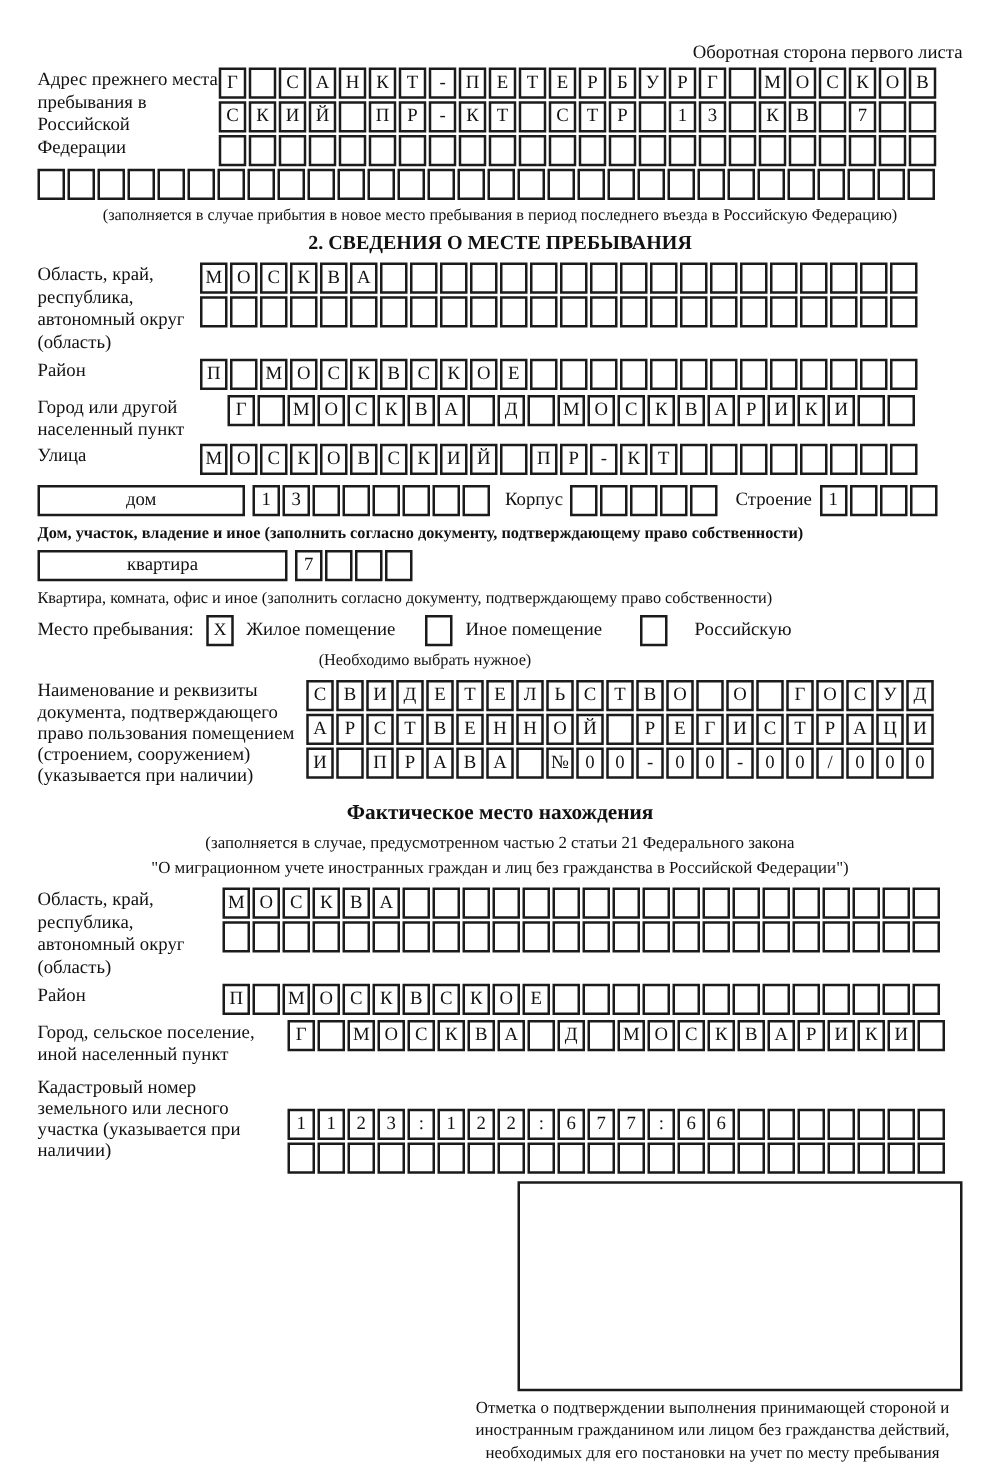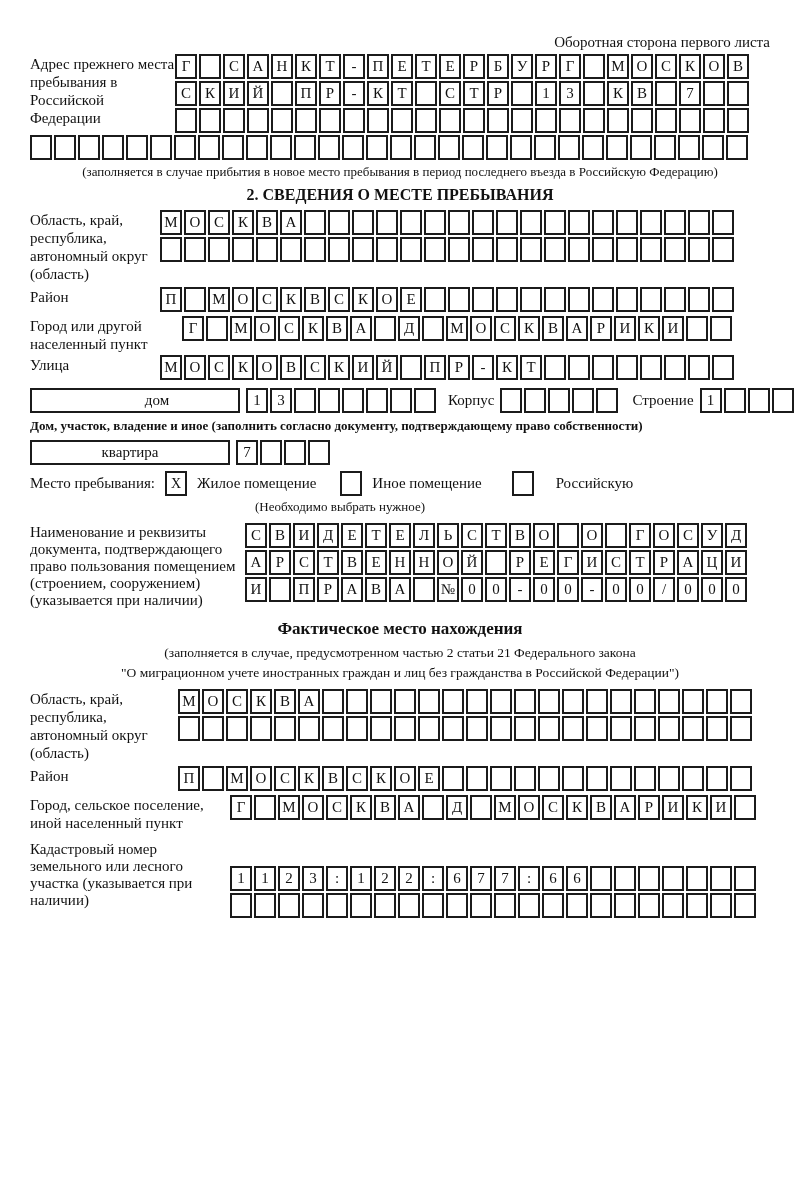--- a/index.html
+++ b/index.html
@@ -321,21 +321,21 @@
         <div class="cell"></div>
         <div class="cell"></div>
         <div class="cell"></div>
         <div class="cell"></div>
         <div class="cell"></div>
         <div class="cell"></div>
       </div>
   </div>
 
   <div class="inline-row mt8">
-    <div class="widebox" style="width:162px;padding-left:44px;">дом</div>
+    <div class="widebox" style="width:162px;">дом</div>
     <div class="cells">
         <div class="cell">1</div>
         <div class="cell">3</div>
         <div class="cell"></div>
         <div class="cell"></div>
         <div class="cell"></div>
         <div class="cell"></div>
         <div class="cell"></div>
         <div class="cell"></div>
       </div>
@@ -359,20 +359,21 @@
 
   <div class="inline-row mt6">
     <div class="widebox" style="width:196px;">квартира</div>
     <div class="cells">
         <div class="cell">7</div>
         <div class="cell"></div>
         <div class="cell"></div>
         <div class="cell"></div>
       </div>
   </div>
+  <div class="caption" style="text-align:left; margin-top:4px;">Квартира, комната, офис и иное (заполнить согласно документу, подтверждающему право собственности)</div>
 
   <div class="stay-row mt6">
     <span>Место пребывания:</span>
     <span class="checkbox">X</span>
     <span>Жилое помещение</span>
     <span class="checkbox" style="margin-left:14px;"></span>
     <span>Иное помещение</span>
     <span class="checkbox" style="margin-left:20px;"></span>
     <span style="margin-left:12px;">Российскую</span>
   </div>
@@ -622,14 +623,18 @@
           <div class="cell"></div>
           <div class="cell"></div>
           <div class="cell"></div>
           <div class="cell"></div>
           <div class="cell"></div>
           <div class="cell"></div>
         </div>
     </div>
   </div>
 
+  <div class="stamp-wrap">
+    <div class="stamp-box"></div>
+    <div class="stamp-caption">Отметка о подтверждении выполнения принимающей стороной и иностранным гражданином или лицом без гражданства действий, необходимых для его постановки на учет по месту пребывания</div>
+  </div>
 
 </div>
 
 </body></html>

